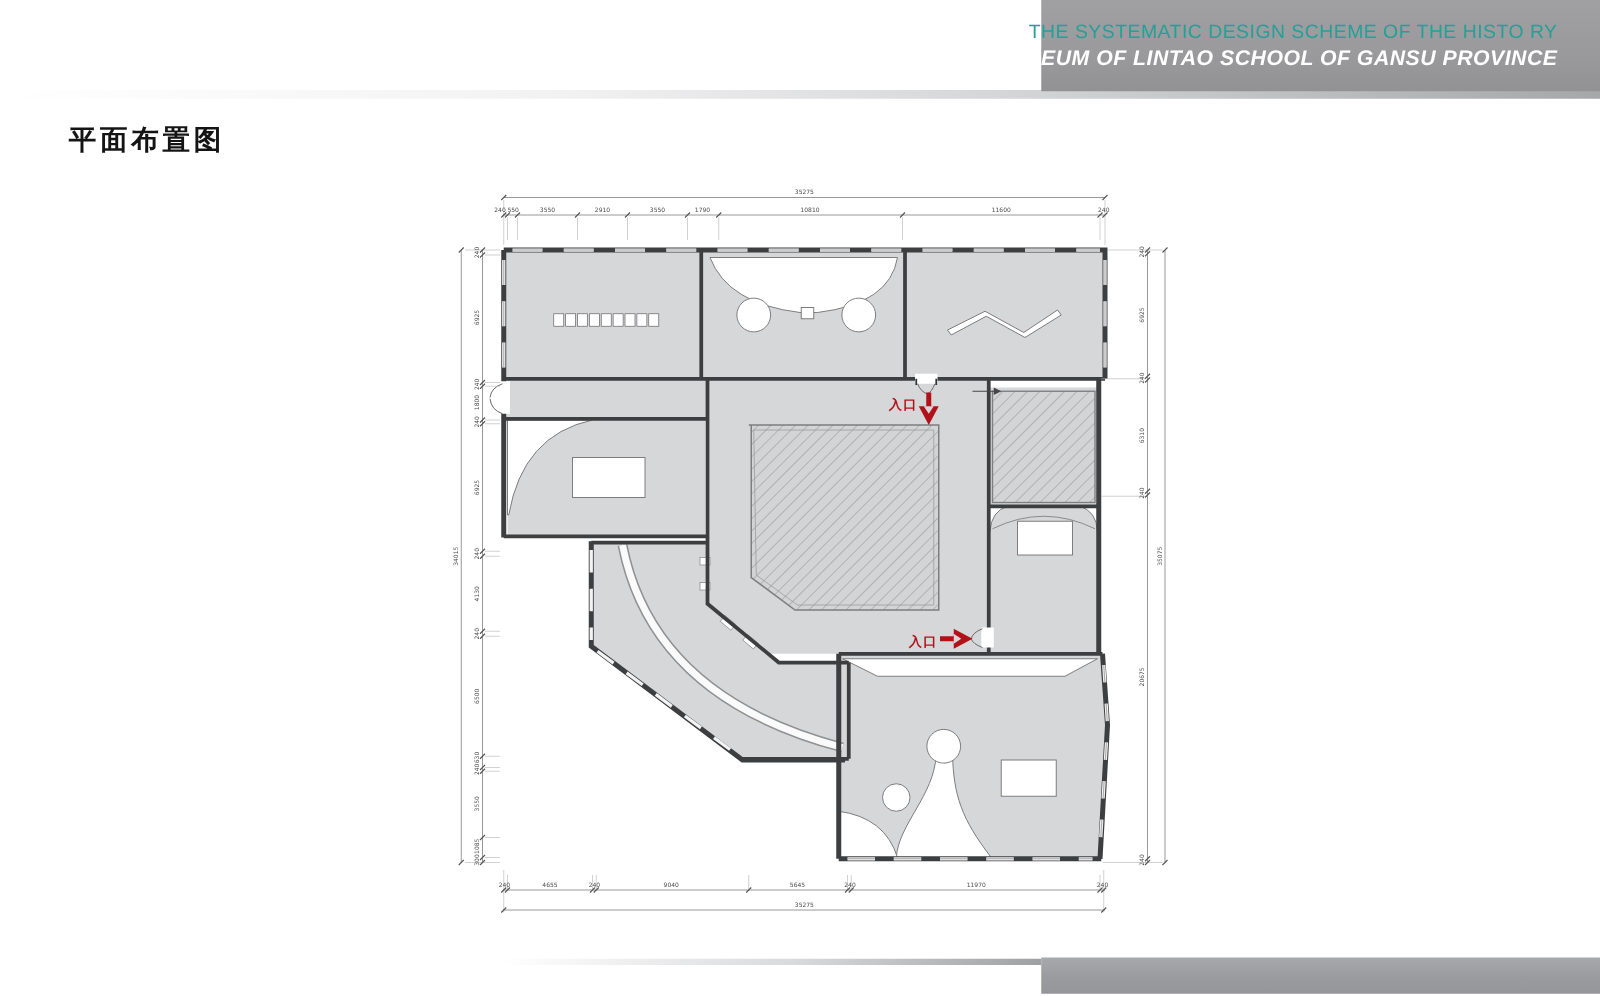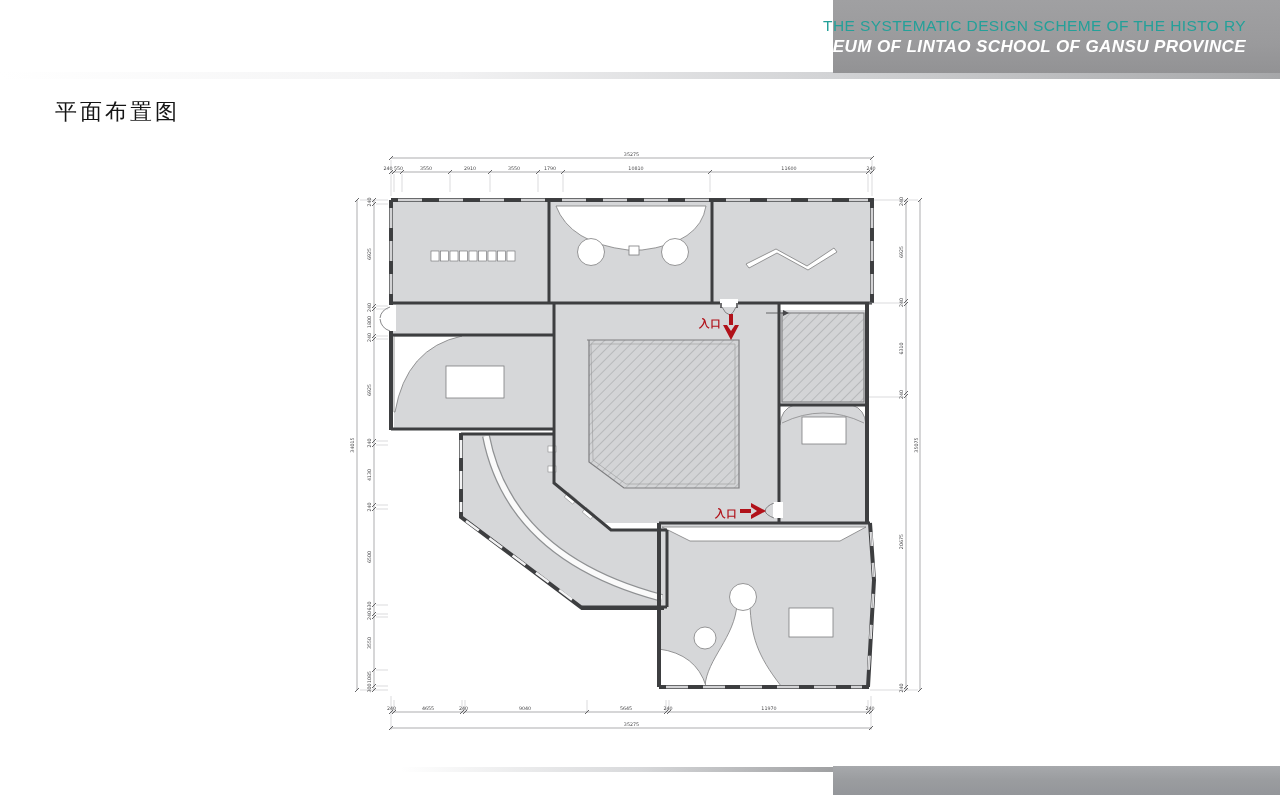--- a/index.html
+++ b/index.html
@@ -7,23 +7,23 @@
         font-family:"Liberation Sans", sans-serif;}
   
   .top-strip{position:absolute;left:0;top:72px;width:1280px;height:7px;
              background:linear-gradient(to right,#ffffff 0%,#f2f2f3 35%,#d2d3d5 65%,#a6a7a9 100%);}
   .header-block{position:absolute;left:833px;top:0;width:447px;height:73px;
                 background:linear-gradient(to bottom,#a0a0a2 0%,#9a9a9c 60%,#929294 100%);
                 display:flex;flex-direction:column;justify-content:center;align-items:flex-end;
                 padding-right:34px;box-sizing:border-box;}
   .header-line1{font-size:15.5px;letter-spacing:0.4px;font-weight:400;white-space:nowrap;}
   .header-line2{font-size:17px;letter-spacing:0.4px;font-weight:600;color:#ffffff;white-space:nowrap;margin-top:2px;font-style:italic;}
-  .page-title{position:absolute;left:55px;top:97px;font-size:22px;font-weight:400;
+  .page-title{position:absolute;left:55px;top:97px;font-size:22px;font-weight:700;
               letter-spacing:3px;color:#141414;font-family:"DejaVu Sans", sans-serif;}
-  .plan-wrap{position:absolute;left:344px;top:140px;width:600px;height:600px;}
+  .plan-wrap{position:absolute;left:356px;top:140px;width:600px;height:600px;}
   svg text{font-family:"DejaVu Sans", sans-serif;}
   .dim-text{font-size:4.8px;fill:#4b4b4d;}
   .entr-text{font-size:10.5px;font-weight:700;fill:#b1121a;letter-spacing:1px;}
   
   .bottom-strip{position:absolute;left:400px;top:767px;width:433px;height:5px;
                 background:linear-gradient(to right,rgba(255,255,255,0) 0%,#d8d9db 55%,#9fa0a2 100%);}
   .bottom-block{position:absolute;left:833px;top:766px;width:447px;height:29px;
                 background:linear-gradient(to bottom,#a7a9ac 0%,#9a9c9f 50%,#94969a 100%);}
 </style>
 </head>

